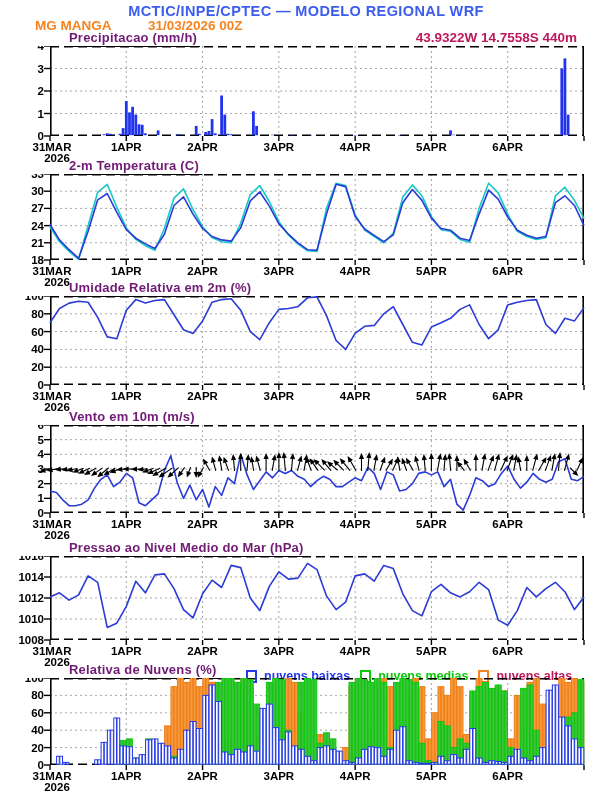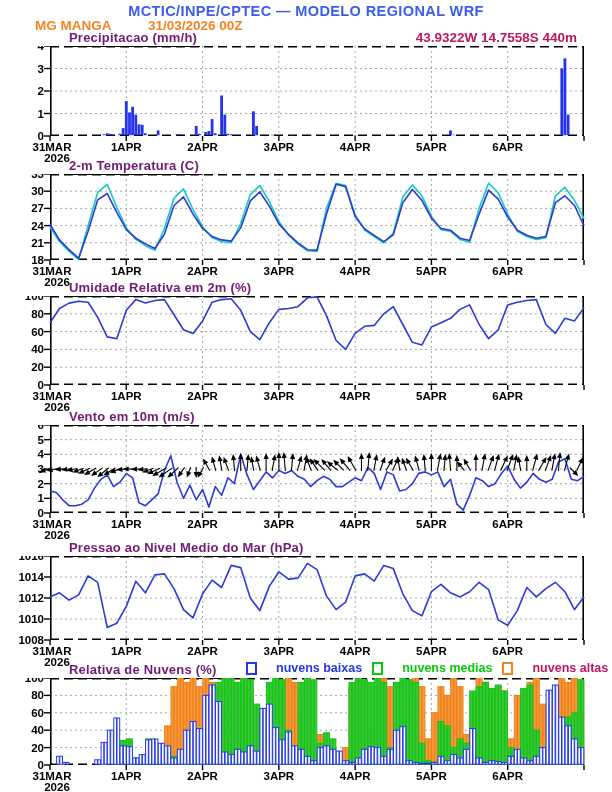--- a/index.html
+++ b/index.html
@@ -11,21 +11,21 @@
   .hdr2-run{position:absolute;top:18px;left:148px;color:#f5831f;font-size:13.5px;font-weight:700;}
   .coords{position:absolute;top:30px;left:340px;width:237px;text-align:right;
           color:#be185d;font-size:13.5px;font-weight:700;}
   .ptitle{position:absolute;left:68px;font-size:13px;line-height:15px;font-weight:700;color:#701a75;
           border-bottom:1.5px solid #000;padding:0 3px 1px 1px;letter-spacing:.2px;background:transparent;}
   .t0{top:30px}.t1{top:158px}.t2{top:280px}.t3{top:409px}.t4{top:540px}.t5{top:662px}
   .legend-right{position:absolute;top:158px;left:340px;width:240px;text-align:right;
           color:#17c9c4;font-size:13px;line-height:15px;font-weight:700;}
   .cloud-legend{position:absolute;top:661px;left:246px;display:flex;gap:10px;align-items:center;
           font-size:12.5px;line-height:15px;font-weight:700;}
-  .legend-item{display:flex;align-items:center;gap:19px;}
+  .legend-item{display:flex;align-items:center;gap:7px;margin-top:8px;}
   .sw{width:7px;height:9px;border:2px solid;background:#fff;display:inline-block;}
   .sw-baixas{border-color:#2438e8}.sw-medias{border-color:#0ac80a}.sw-altas{border-color:#f5831f}
   .lbl-baixas{color:#2438e8}.lbl-medias{color:#0ac80a}.lbl-altas{color:#be185d}
   svg.chart{position:absolute;left:0;}
   svg text{font-family:"Liberation Sans",sans-serif;font-weight:700;fill:#000;}
 </style>
 </head>
 <body>
 
 <div class="page">

